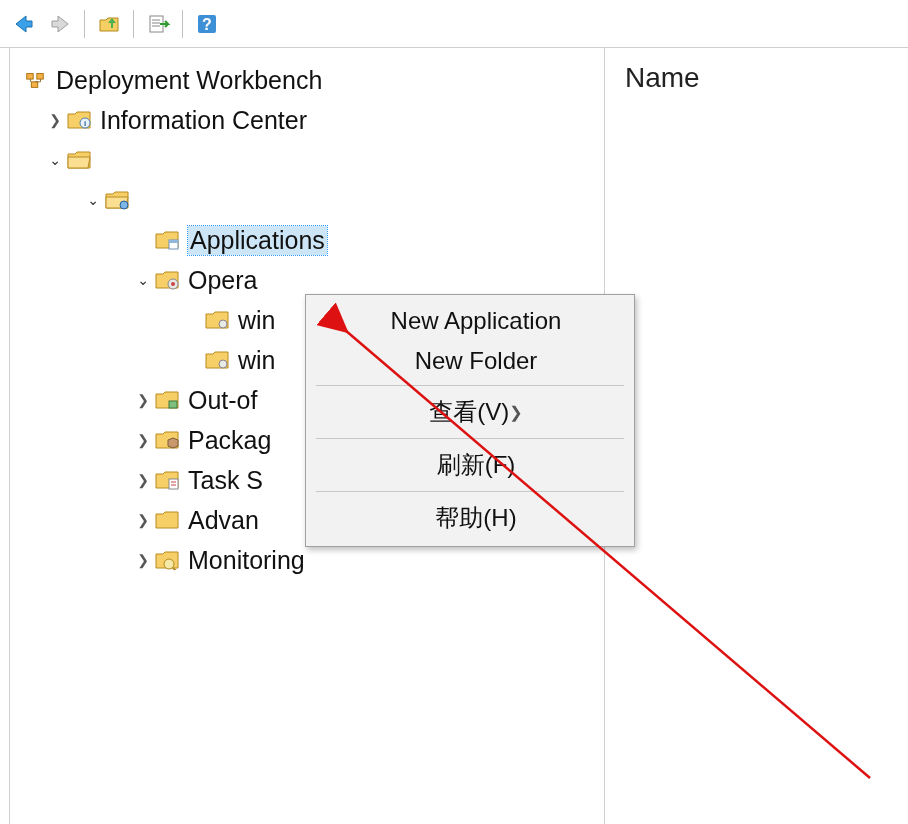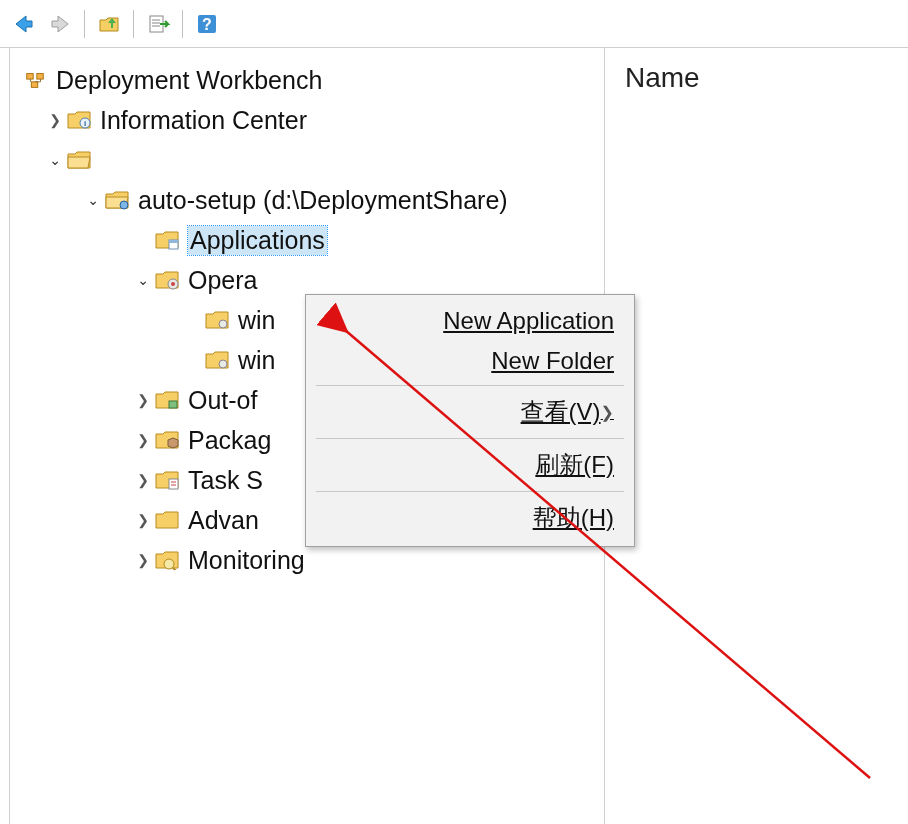--- a/index.html
+++ b/index.html
@@ -110,25 +110,24 @@
       top: 246px;
       width: 330px;
       background: #f2f2f2;
       border: 1px solid #a0a0a0;
       box-shadow: 2px 3px 6px rgba(0,0,0,0.25);
       padding: 6px 2px;
     }
     .cm-item {
       display: flex;
       align-items: center;
-      justify-content: flex-end;
+      justify-content: center;
       padding: 6px 18px 6px 30px;
       font-size: 24px;
       color: #111;
-      text-decoration: underline;
     }
     .cm-sep {
       height: 1px;
       background: #c8c8c8;
       margin: 4px 8px;
     }
     .cm-arrow {
       font-size: 16px;
       color: #555;
     }
@@ -226,21 +225,20 @@
 
       <div class="row ind2">
         <span class="chev chev-open">⌄</span>
         <span class="ficon">
           <svg class="svg-folder" viewBox="0 0 24 20">
               <path d="M1 4 L8 4 L10 2 L23 2 L23 18 L1 18 Z" fill="#f7cf69" stroke="#b88a1e"></path>
               <path d="M1 7 L23 7 L21 18 L1 18 Z" fill="#fadf92" stroke="#b88a1e"></path>
               <circle cx="19" cy="15" r="4" fill="#7eb6e8" stroke="#2a5f96"></circle>
             </svg>
         </span>
-        <span class="label">auto-setup (d:\DeploymentShare)</span>
       </div>
 
       <div class="row ind3 selected">
         <span class="chev"></span>
         <span class="ficon">
           <svg class="svg-folder" viewBox="0 0 24 20">
               <path d="M1 4 L8 4 L10 2 L23 2 L23 18 L1 18 Z" fill="#f7cf69" stroke="#b88a1e"></path>
               <rect x="14" y="10" width="9" height="9" fill="#fff" stroke="#6d8fb3"></rect>
               <rect x="14" y="10" width="9" height="3" fill="#8fb6db"></rect>
             </svg>

